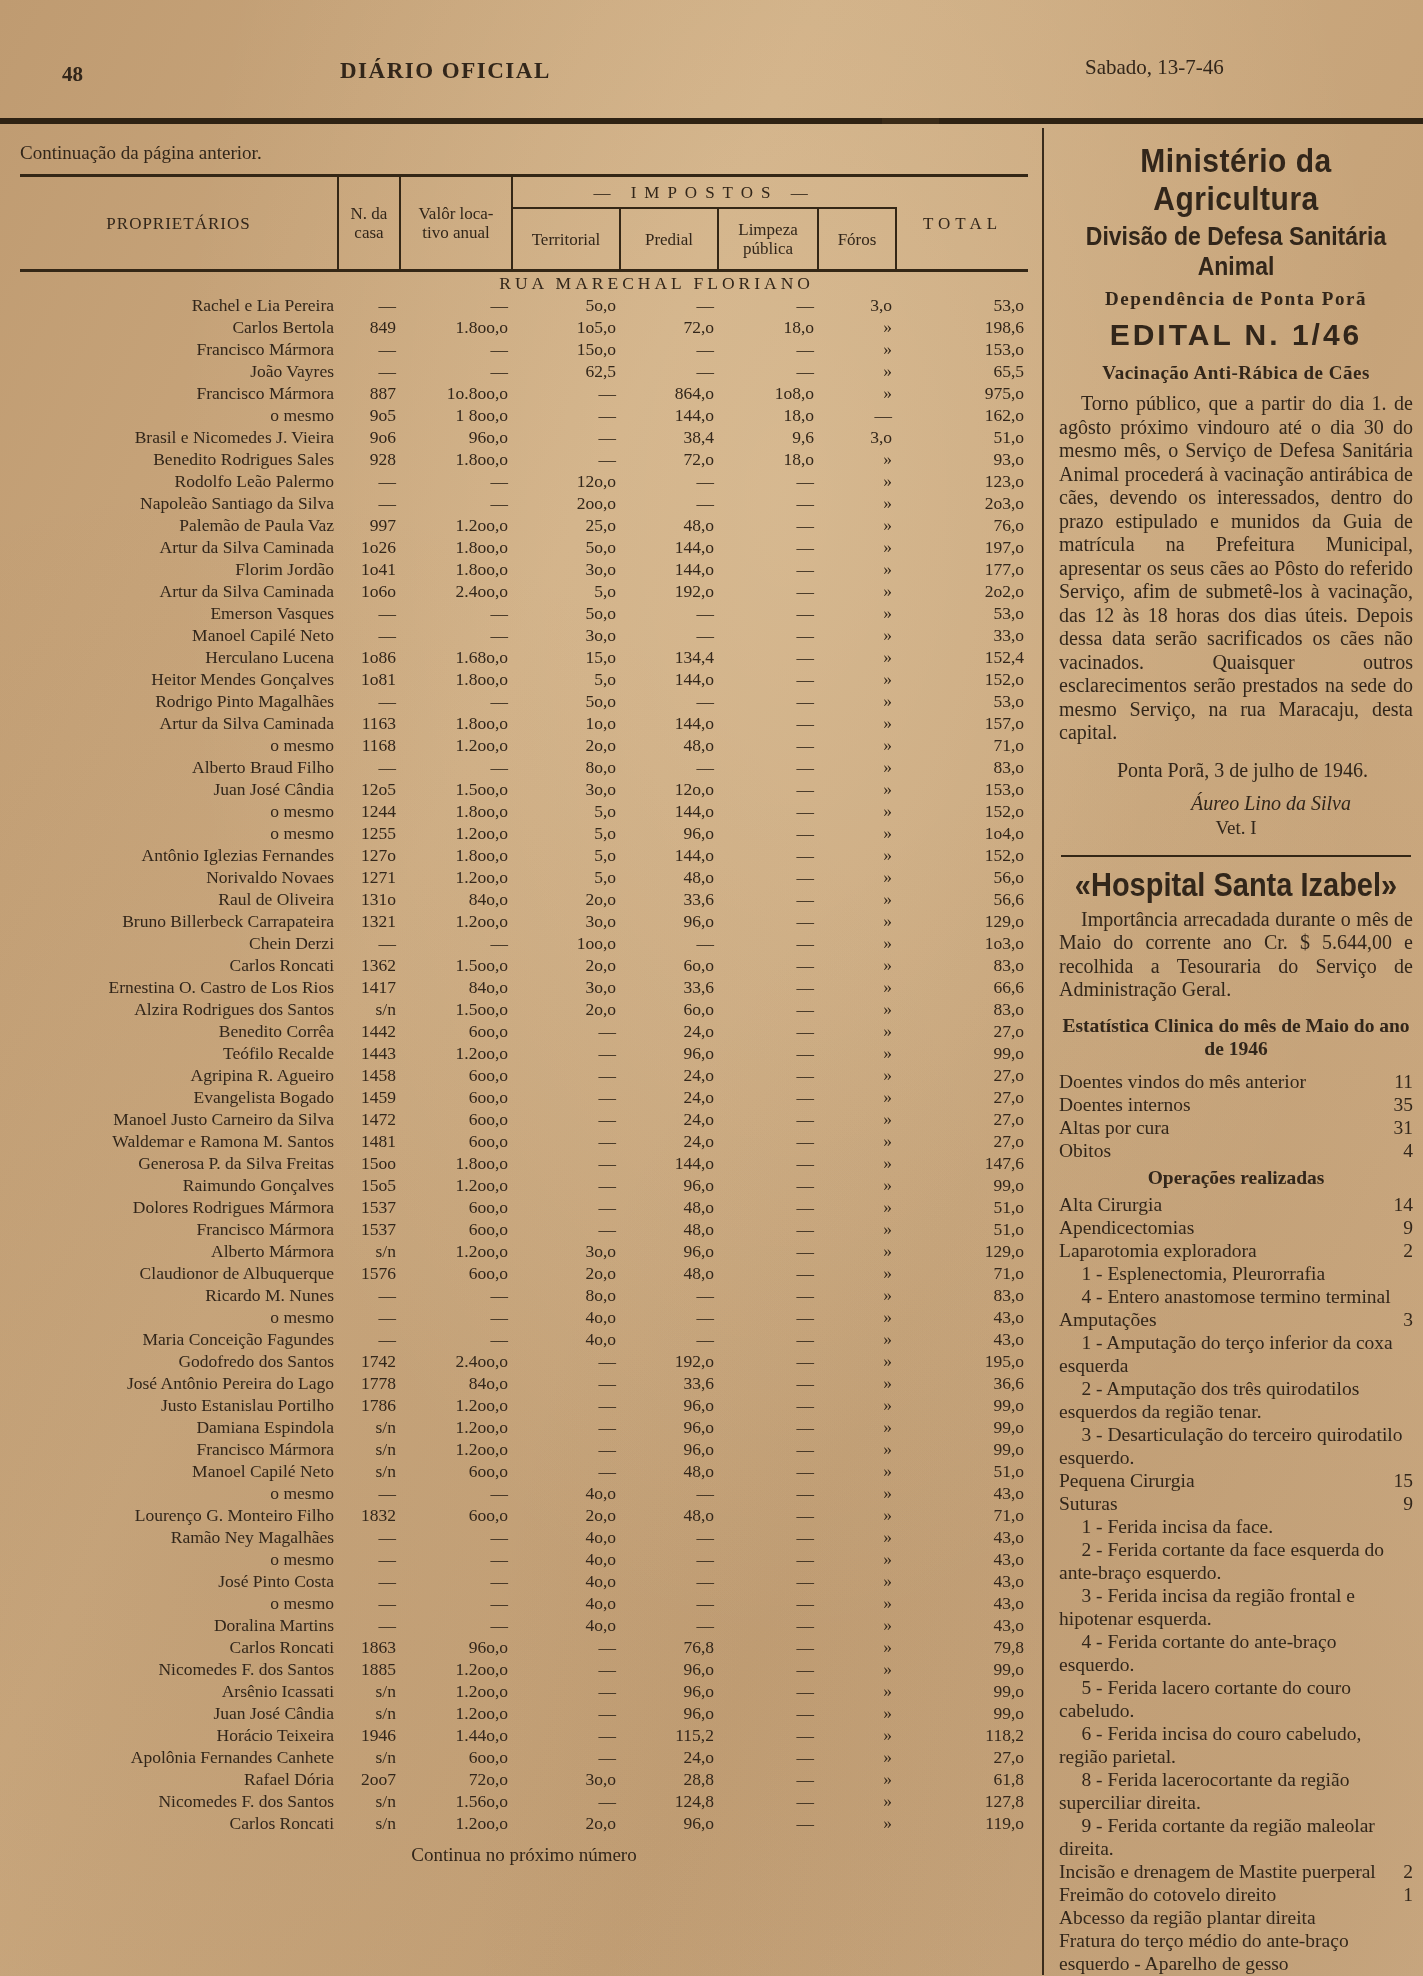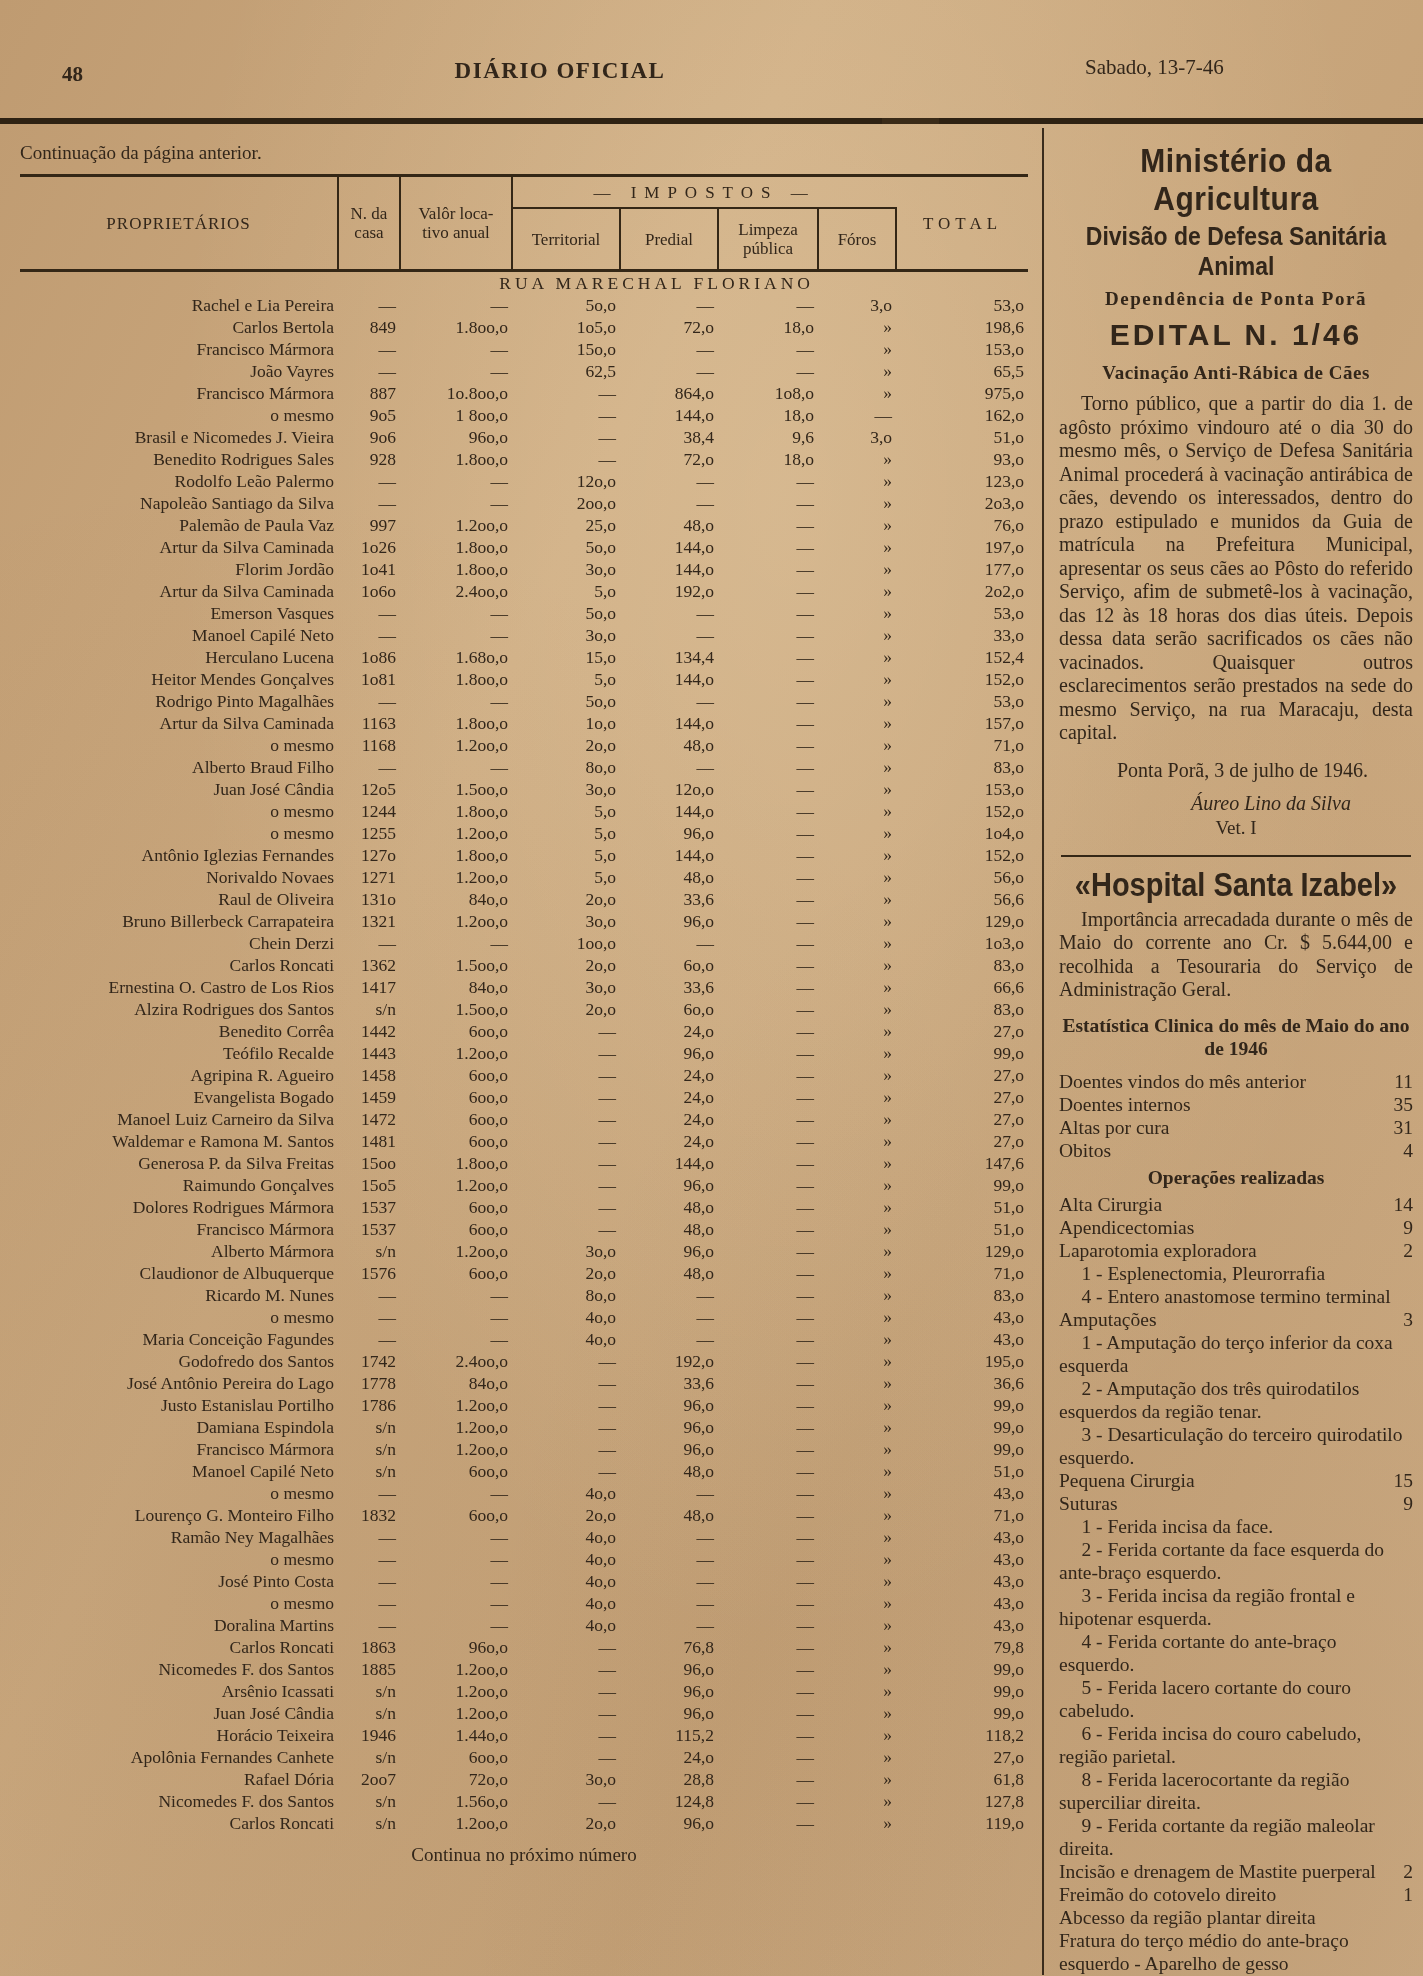--- a/index.html
+++ b/index.html
@@ -10,21 +10,21 @@
     font-family:"Liberation Serif","DejaVu Serif",serif;
     background:
       radial-gradient(ellipse at 55% 25%, rgba(255,240,205,0.22), transparent 55%),
       radial-gradient(ellipse at 15% 80%, rgba(110,75,40,0.10), transparent 50%),
       radial-gradient(ellipse at 90% 95%, rgba(110,75,40,0.14), transparent 45%),
       linear-gradient(115deg,#bf9b71,#cdab81 35%,#c6a379 65%,#d2b189);
   }
   
   .masthead{position:relative;height:128px;padding-left:30px;}
   .page-num{position:absolute;left:62px;top:62px;font-size:21px;font-weight:bold;}
-  .paper-title{position:absolute;left:340px;top:58px;width:440px;text-align:center;
+  .paper-title{position:absolute;left:340px;top:58px;width:440px;
     font-size:23px;font-weight:bold;letter-spacing:1.5px;}
   .issue-date{position:absolute;left:1085px;top:55px;font-size:21px;}
   .head-rule{position:absolute;left:0;top:118px;width:1423px;height:6px;
     background:linear-gradient(90deg,#2e2213 0 62%,#3a2b18 62% 66%,#2e2213 66% 100%);}
   
   .cols{display:flex;align-items:stretch;}
   .col-left{width:1042px;}
   .col-right{flex:1;border-left:2px solid #3a2c1c;padding:6px 10px 0 15px;min-height:1820px;}
   .continuation{margin:14px 0 10px 20px;font-size:19px;}
   
@@ -493,21 +493,21 @@
               <td class="c0">Evangelista Bogado</td>
               <td class="c1">1459</td>
               <td class="c2">6oo,o</td>
               <td class="c3">—</td>
               <td class="c4">24,o</td>
               <td class="c5">—</td>
               <td class="c6">»</td>
               <td class="c7">27,o</td>
             </tr>
             <tr>
-              <td class="c0">Manoel Luiz Carneiro da Silva</td>
+              <td class="c0">Manoel Justo Carneiro da Silva</td>
               <td class="c1">1472</td>
               <td class="c2">6oo,o</td>
               <td class="c3">—</td>
               <td class="c4">24,o</td>
               <td class="c5">—</td>
               <td class="c6">»</td>
               <td class="c7">27,o</td>
             </tr>
             <tr>
               <td class="c0">Waldemar e Ramona M. Santos</td>

